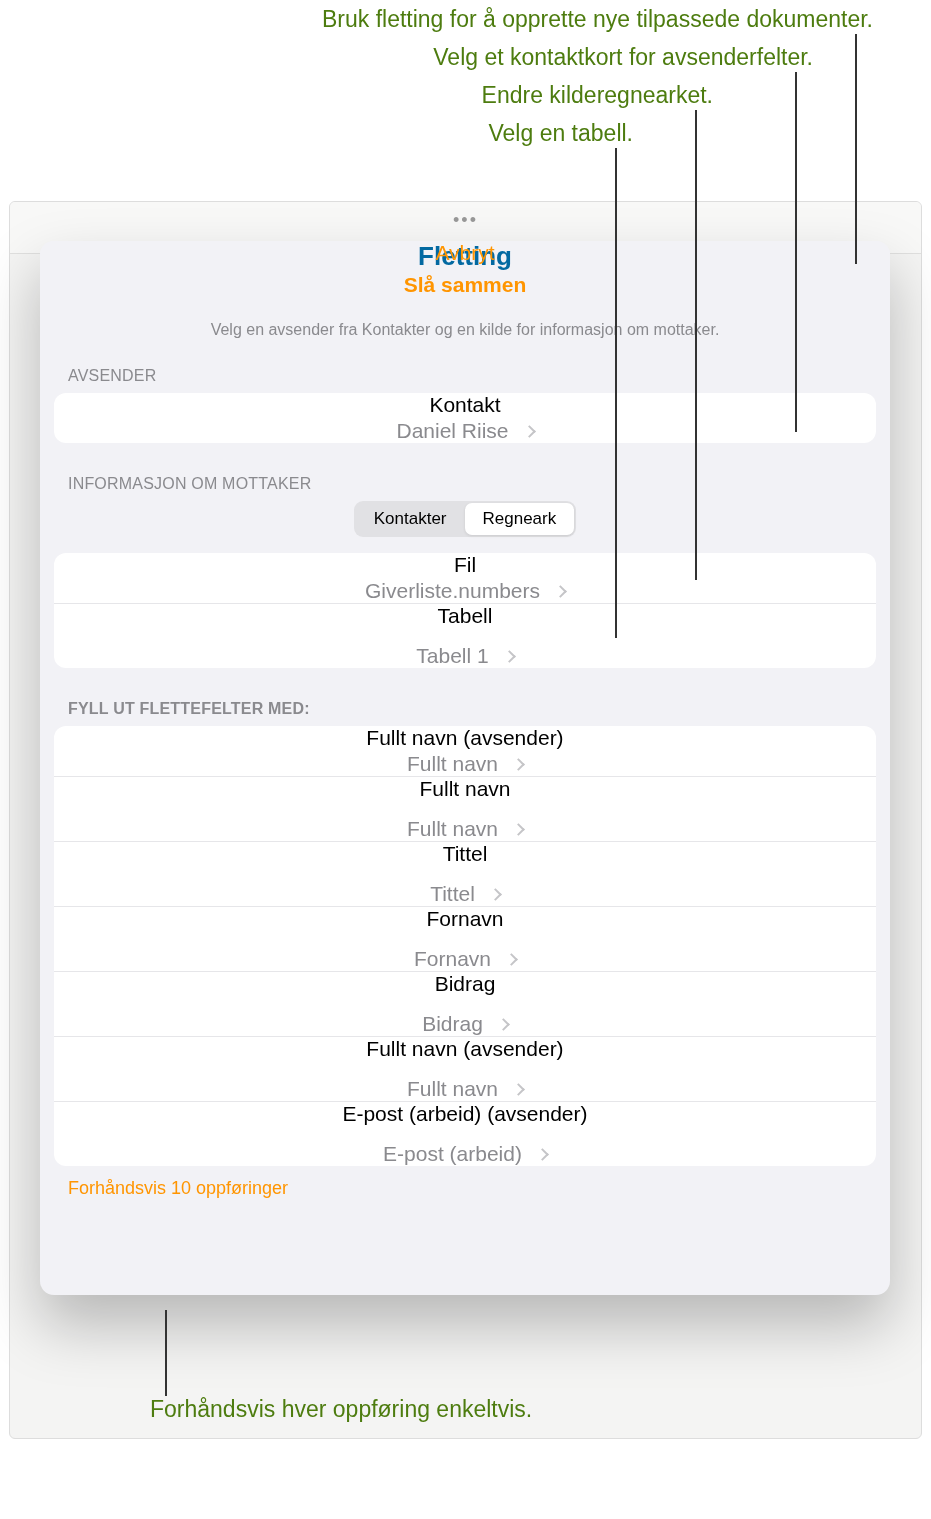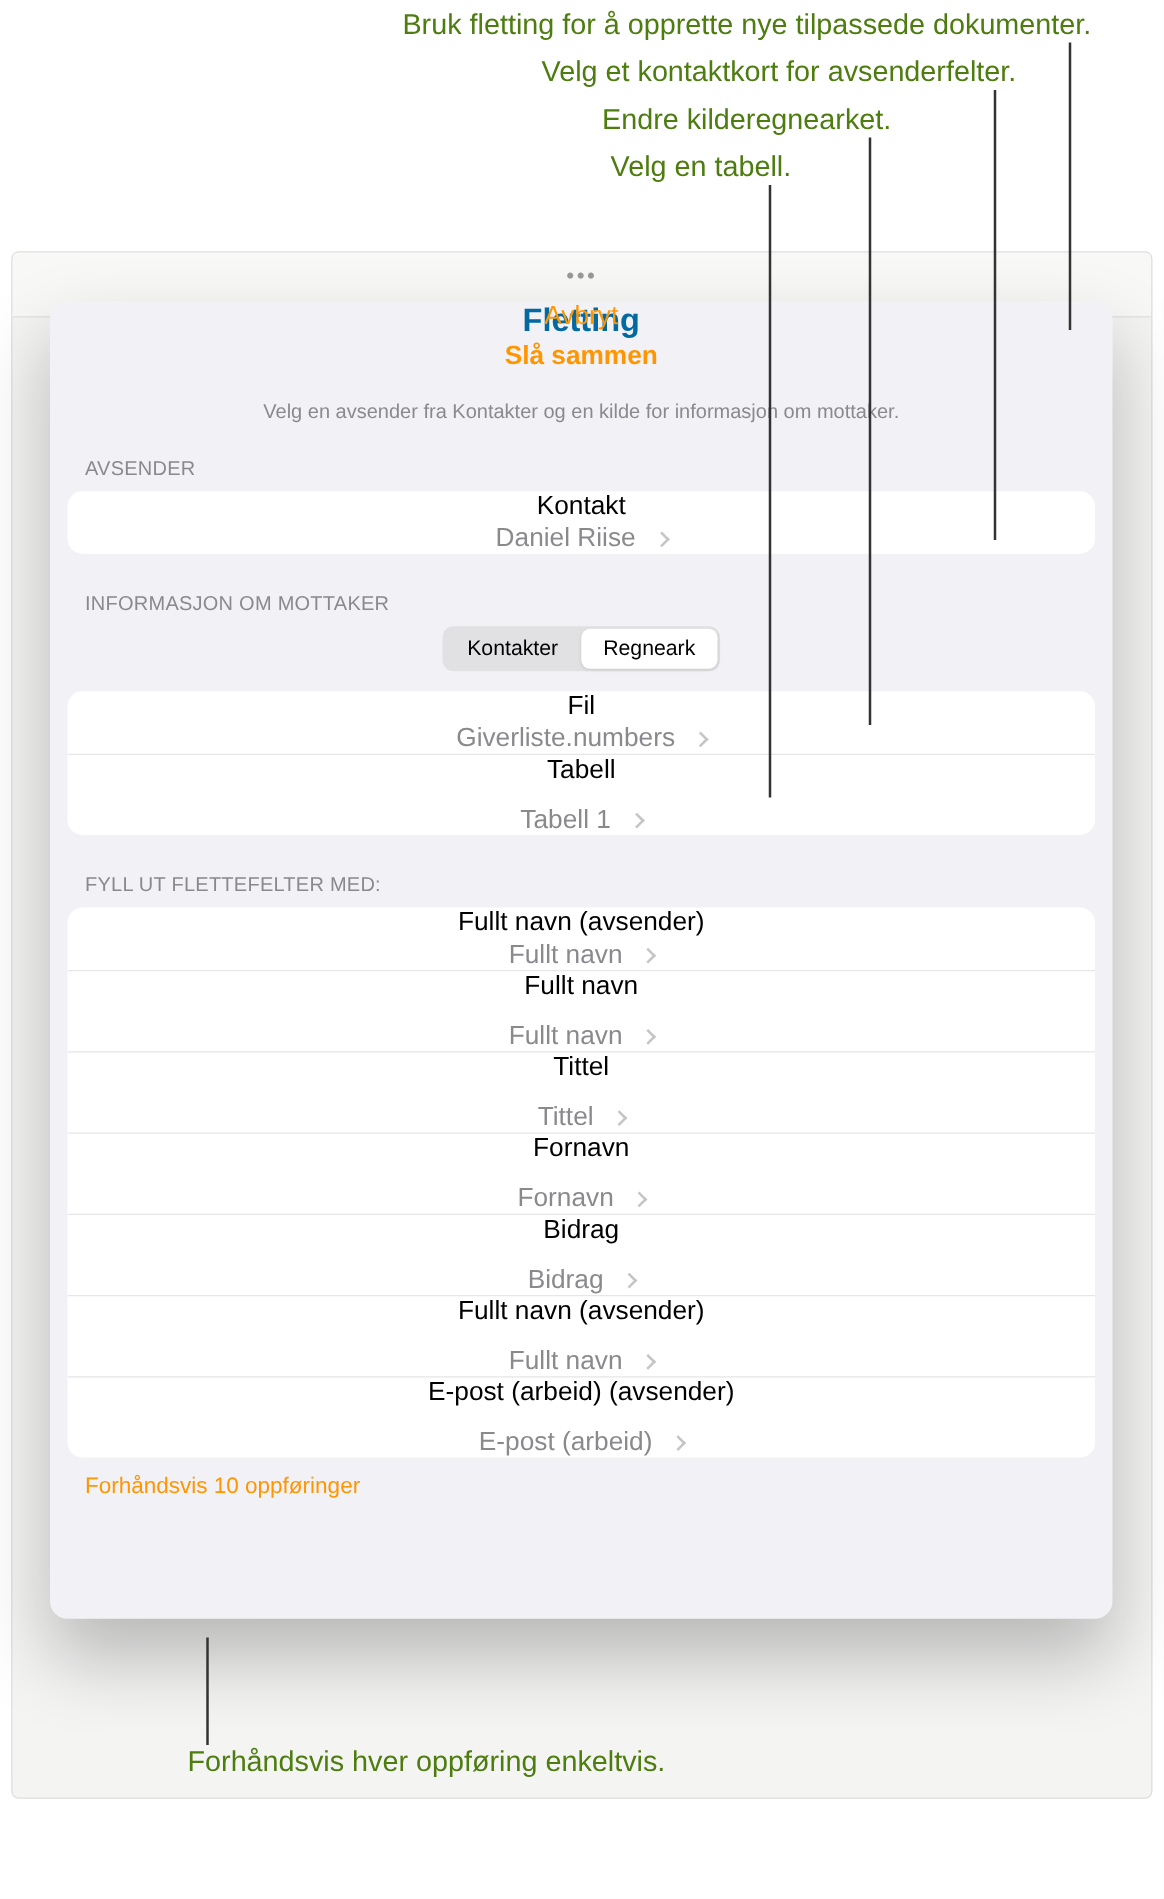--- a/index.html
+++ b/index.html
@@ -259,21 +259,21 @@
         <span>Tabell</span>
         <span class="value">
           <span>Tabell 1</span>
           <span class="chevron"></span>
         </span>
       </div>
     </div>
     
     <div class="gap"></div>
     
-    <div class="section-label" style="text-transform:none;">FYLL UT FLETTEFELTER MED:</div>
+    <div class="section-label" style="text-transform:none;font-weight:bold;">FYLL UT FLETTEFELTER MED:</div>
     <div class="group" id="fields-group">
         <div class="row">
           <span>Fullt navn (avsender)</span>
           <span class="value">
             <span>Fullt navn</span>
             <span class="chevron"></span>
           </span>
         </div>
         <div class="row">
           <span>Fullt navn</span>

